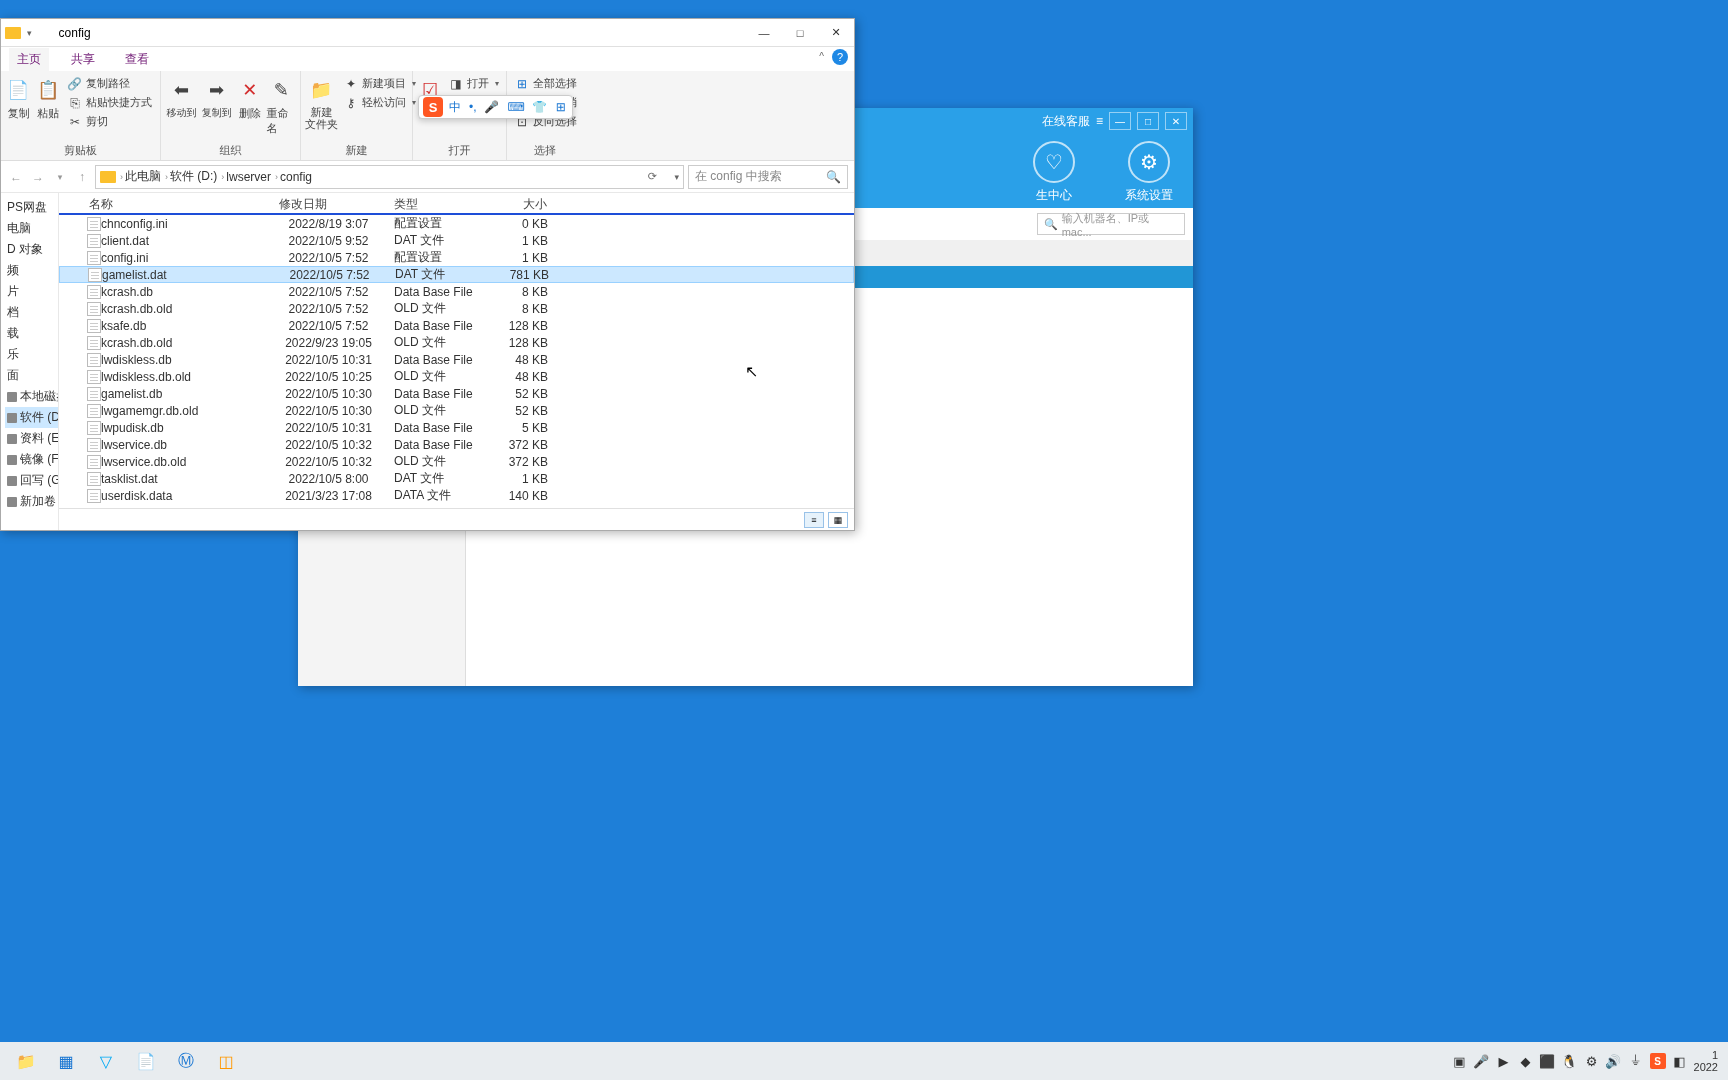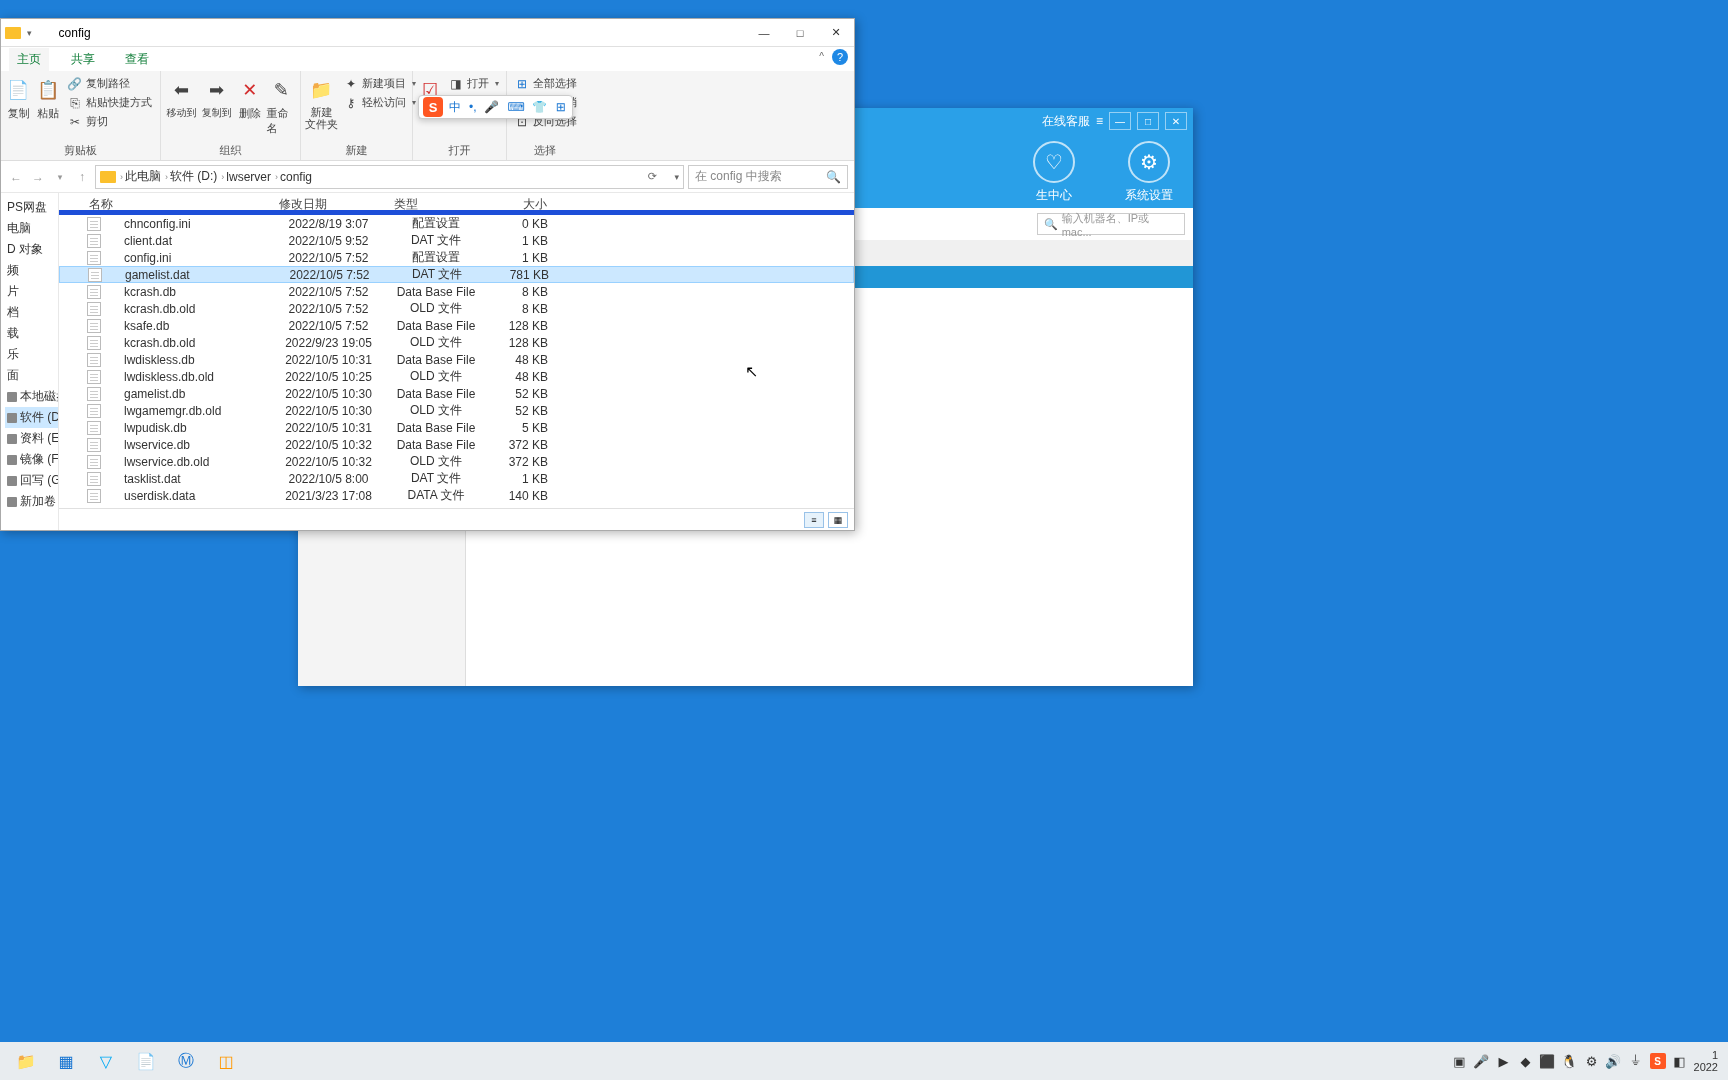--- a/index.html
+++ b/index.html
@@ -14,21 +14,21 @@
 .titlebar { height: 28px; display: flex; align-items: stretch; background: #fff; border-bottom: 1px solid #e0e0e0; }
 .titlebar-left { display: flex; align-items: center; gap: 6px; padding-left: 4px; }
 .folder-icon-small { width: 16px; height: 12px; background: #fbc02d; border-radius: 1px; }
 .titlebar-title { font-size: 12px; padding-left: 6px; }
 .qat-divider { width: 1px; background: #d0d0d0; margin: 5px 4px; }
 .titlebar-spacer { flex: 1; }
 .win-controls { display: flex; }
 .win-btn { width: 36px; display: flex; align-items: center; justify-content: center; font-size: 11px; color: #333; cursor: default; }
 
 .ribbon-tabs { height: 24px; display: flex; align-items: flex-end; padding: 0 8px; gap: 14px; position: relative; }
-.ribbon-tab { font-size: 12px; padding: 3px 8px; color: #15803d; }
+.ribbon-tab { font-size: 12px; padding: 3px 8px; color: #701a75; }
 .ribbon-tab.active { background: #f5f5f5; }
 .ribbon-chevron { position: absolute; right: 30px; top: 4px; font-size: 10px; color: #666; }
 .ribbon-help { position: absolute; right: 6px; top: 2px; width: 16px; height: 16px; border-radius: 50%; background: #1e88e5; color: #fff; font-size: 11px; display: flex; align-items: center; justify-content: center; }
 
 .ribbon { height: 90px; background: #f5f5f5; border-bottom: 1px solid #ddd; display: flex; position: relative; }
 .ribbon-group { display: flex; flex-direction: column; border-right: 1px solid #e0e0e0; padding: 2px 4px 0; }
 .ribbon-group-body { flex: 1; display: flex; align-items: flex-start; gap: 2px; }
 .ribbon-group-label { font-size: 11px; color: #555; text-align: center; padding: 2px 0; }
 .big-btn { display: flex; flex-direction: column; align-items: center; width: 44px; padding-top: 4px; gap: 3px; font-size: 11px; color: #444; }
 .big-btn .icon-lg { width: 26px; height: 26px; display: flex; align-items: center; justify-content: center; font-size: 18px; }
@@ -51,34 +51,34 @@
 .search-bar { width: 160px; height: 24px; border: 1px solid #ccc; display: flex; align-items: center; padding: 0 6px; font-size: 12px; color: #888; position: relative; }
 .search-bar .mag { position: absolute; right: 6px; color: #888; font-size: 12px; }
 
 .explorer-body { flex: 1; display: flex; overflow: hidden; }
 .nav-pane { width: 58px; border-right: 1px solid #e8e8e8; padding: 4px 0 4px 4px; overflow: hidden; }
 .nav-item { font-size: 12px; color: #333; padding: 2px 2px; white-space: nowrap; display:flex; align-items:center; gap:3px; }
 .nav-item.selected { background: #cce8ff; }
 .nav-drive-icon { width:10px; height:10px; background:#888; border-radius:1px; flex-shrink:0; }
 
 .file-pane { flex: 1; display: flex; flex-direction: column; }
-.col-headers { height: 22px; display: flex; font-size: 12px; color: #444; border-bottom: 5px solid #1d4ed8; }
+.col-headers { height: 22px; display: flex; font-size: 12px; color: #444; border-bottom: 2px solid #1d4ed8; }
 .col-headers > div { padding: 3px 8px; border-right: 1px solid transparent; }
 .col-name { width: 212px; padding-left: 30px !important; }
 .col-date { width: 115px; }
 .col-type { width: 100px; }
 .col-size { width: 70px; text-align: right; }
 
 .file-list { flex: 1; overflow: auto; }
 .file-row { display: flex; font-size: 12px; color: #333; height: 17px; align-items: center; }
 .file-row.selected { background: #cce8ff; border: 1px solid #99d1ff; height: 17px; }
 .file-row > div { padding: 0 8px; overflow: hidden; white-space: nowrap; }
-.file-row .cell-name { width: 212px; display: flex; align-items: flex-end; gap: 23px; padding-left: 28px; }
+.file-row .cell-name { width: 212px; display: flex; align-items: flex-end; gap: 0; padding-left: 28px; }
 .file-row .cell-date { width: 115px; text-align: center; }
-.file-row .cell-type { width: 100px; text-align: center; }
+.file-row .cell-type { width: 100px; }
 .file-row .cell-size { width: 70px; text-align: right; }
 .file-glyph { width: 14px; height: 14px; border: 1px solid #bbb; background: #fff; flex-shrink: 0; position:relative; }
 .file-glyph::after { content:""; position:absolute; top:3px; left:2px; right:2px; height:1px; background:#ccc; box-shadow:0 3px 0 #ccc, 0 6px 0 #ccc; }
 
 .statusbar { height: 22px; border-top: 1px solid #e0e0e0; display: flex; justify-content: flex-end; align-items: center; padding: 0 6px; gap: 4px; }
 .view-btn { width: 20px; height: 16px; border: 1px solid #99c2e8; background: #e6f2fb; font-size: 9px; display:flex; align-items:center; justify-content:center; }
 
 
 .app-window { position: absolute; left: 298px; top: 108px; width: 895px; height: 578px; background: #fff; display: flex; flex-direction: column; z-index: 5; box-shadow: 2px 2px 10px rgba(0,0,0,0.3); }
 .app-header { height: 100px; background: #2aa0e8; display: flex; align-items: flex-start; position: relative; }

